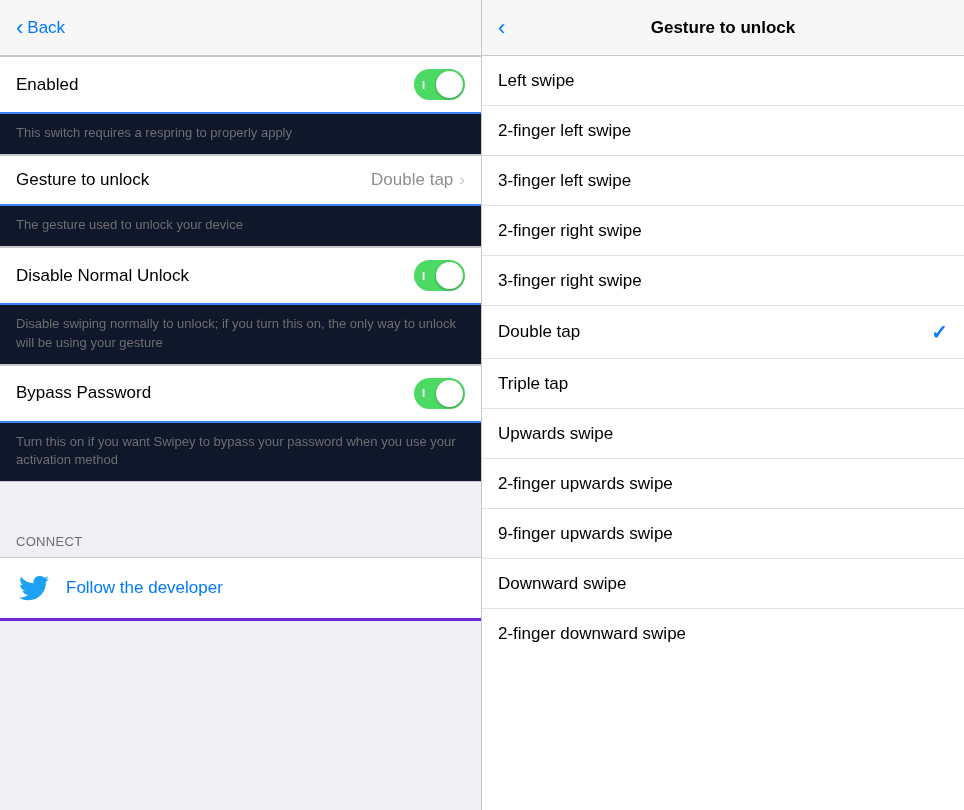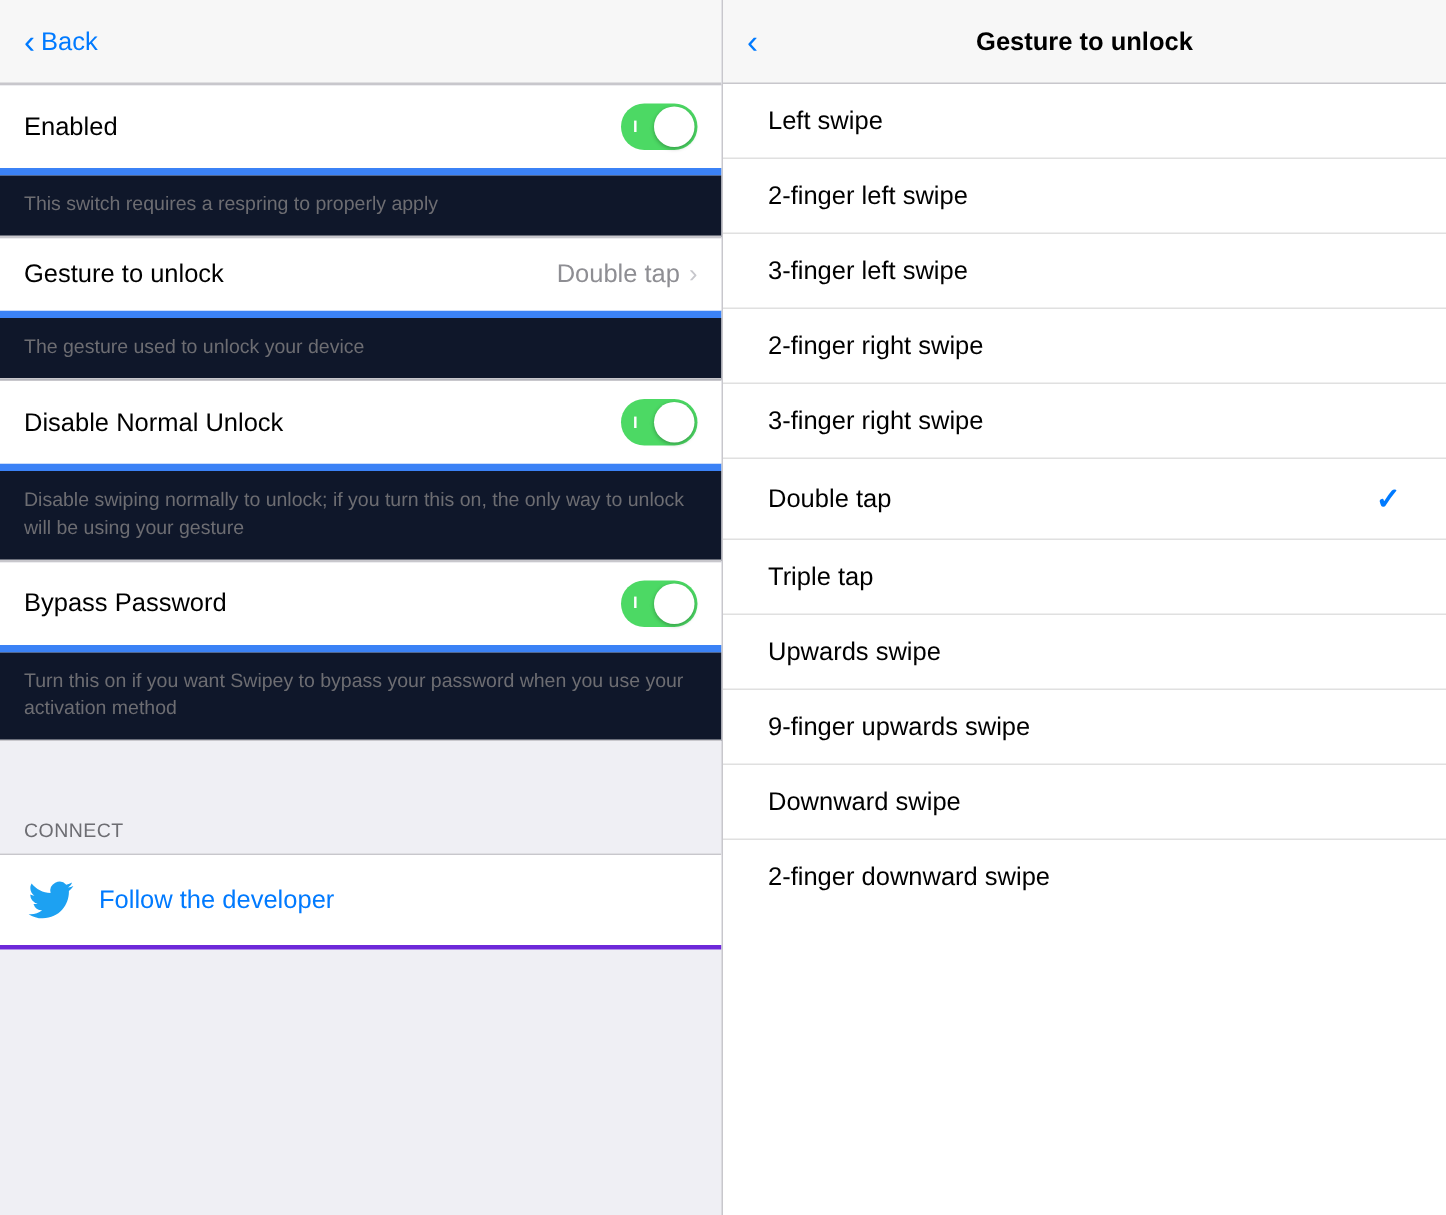--- a/index.html
+++ b/index.html
@@ -50,21 +50,21 @@
       padding: 20px 16px 8px 16px;
       font-size: 13px;
       color: #6d6d72;
       text-transform: uppercase;
       letter-spacing: 0.3px;
     }
 
     .settings-group {
       background: #fff;
       border-top: 1px solid #c8c7cc;
-      border-bottom: 5px solid #3b82f6;
+      border-bottom: 2px solid #3b82f6;
       margin-bottom: 0;
     }
 
     .settings-row {
       display: flex;
       align-items: center;
       justify-content: space-between;
       padding: 12px 16px;
       min-height: 48px;
       border-bottom: 1px solid #e0e0e0;
@@ -213,21 +213,21 @@
     }
 
     .gesture-list {
       background: #fff;
     }
 
     .gesture-item {
       display: flex;
       align-items: center;
       justify-content: space-between;
-      padding: 14px 30px;
+      padding: 14px 16px;
       border-bottom: 1px solid #e0e0e0;
       min-height: 50px;
       cursor: pointer;
     }
 
     .gesture-item:last-child {
       border-bottom: none;
     }
 
     .gesture-item-label {
@@ -360,20 +360,23 @@
         <span class="gesture-item-label">Double tap</span>
         <span class="checkmark">✓</span>
       </div>
       <div class="gesture-item">
         <span class="gesture-item-label">Triple tap</span>
       </div>
       <div class="gesture-item">
         <span class="gesture-item-label">Upwards swipe</span>
       </div>
       <div class="gesture-item">
+        <span class="gesture-item-label">2-finger upwards swipe</span>
+      </div>
+      <div class="gesture-item">
         <span class="gesture-item-label">9-finger upwards swipe</span>
       </div>
       <div class="gesture-item">
         <span class="gesture-item-label">Downward swipe</span>
       </div>
       <div class="gesture-item">
         <span class="gesture-item-label">2-finger downward swipe</span>
       </div>
     </div>
 

